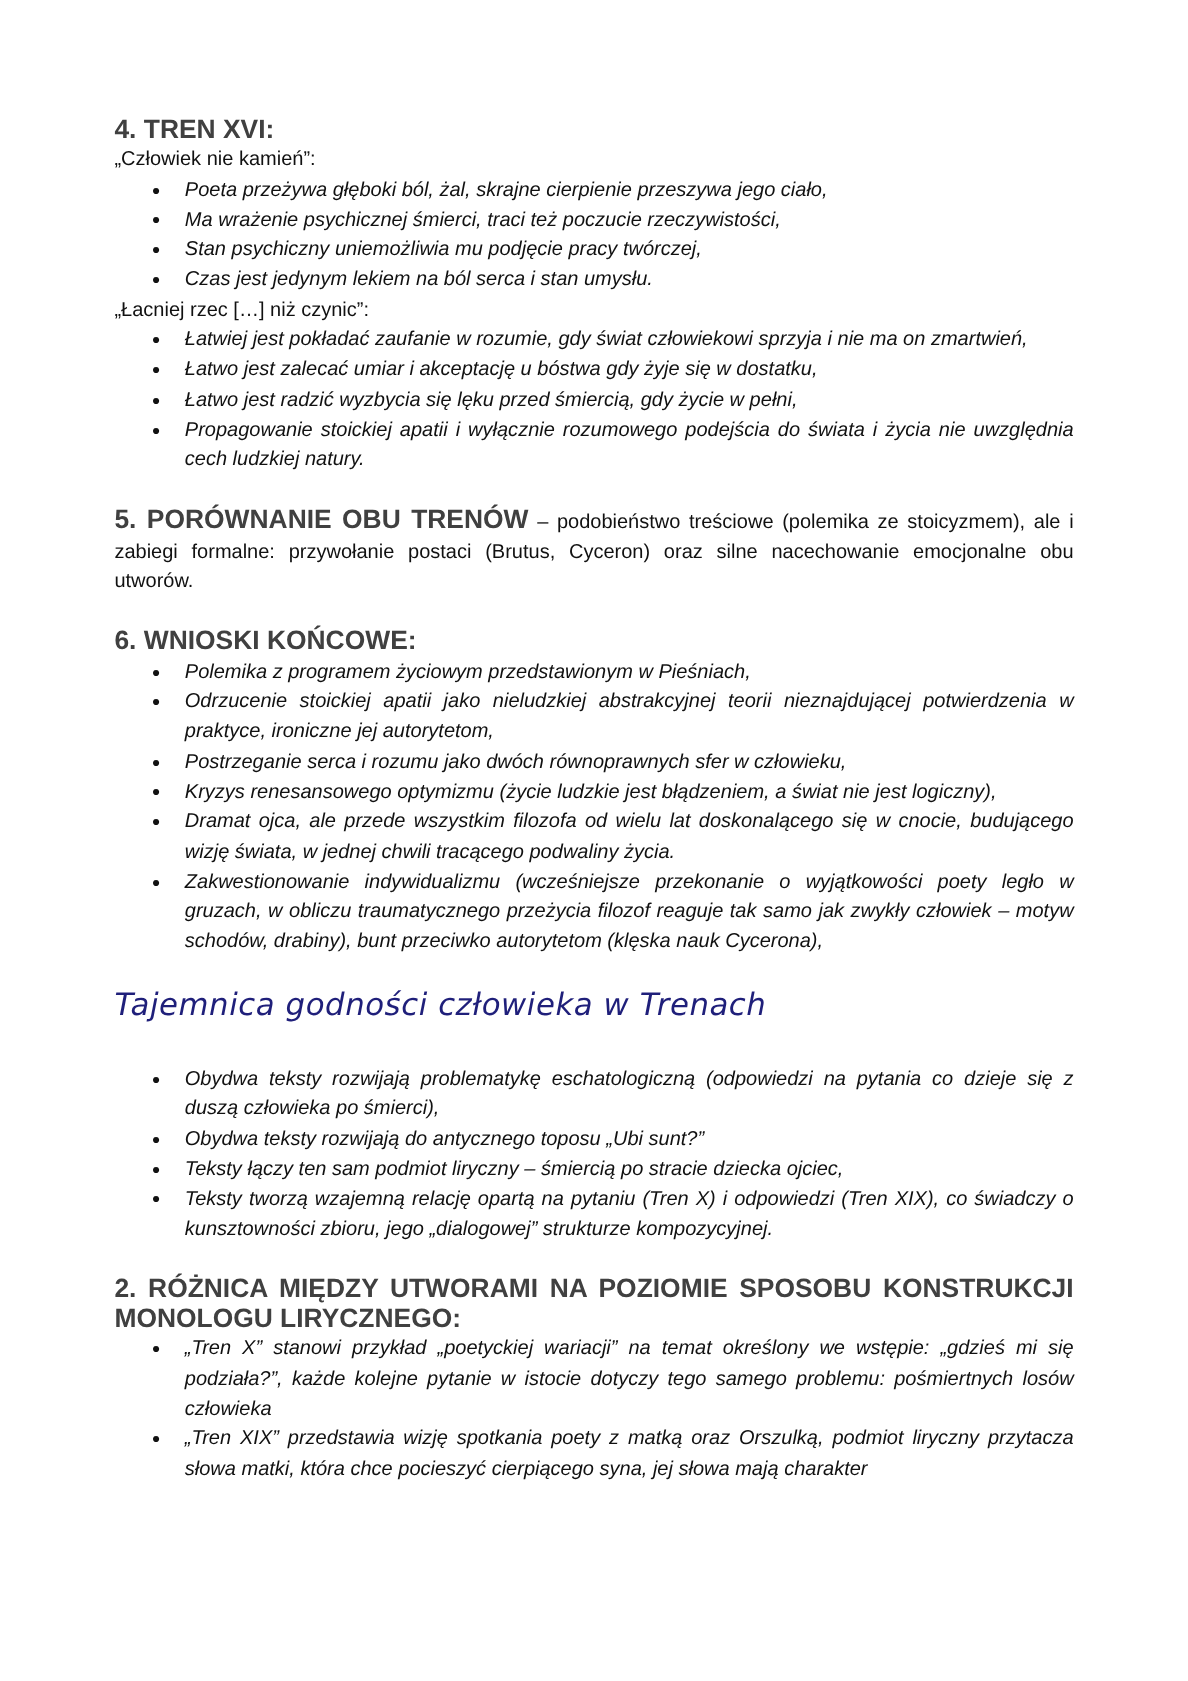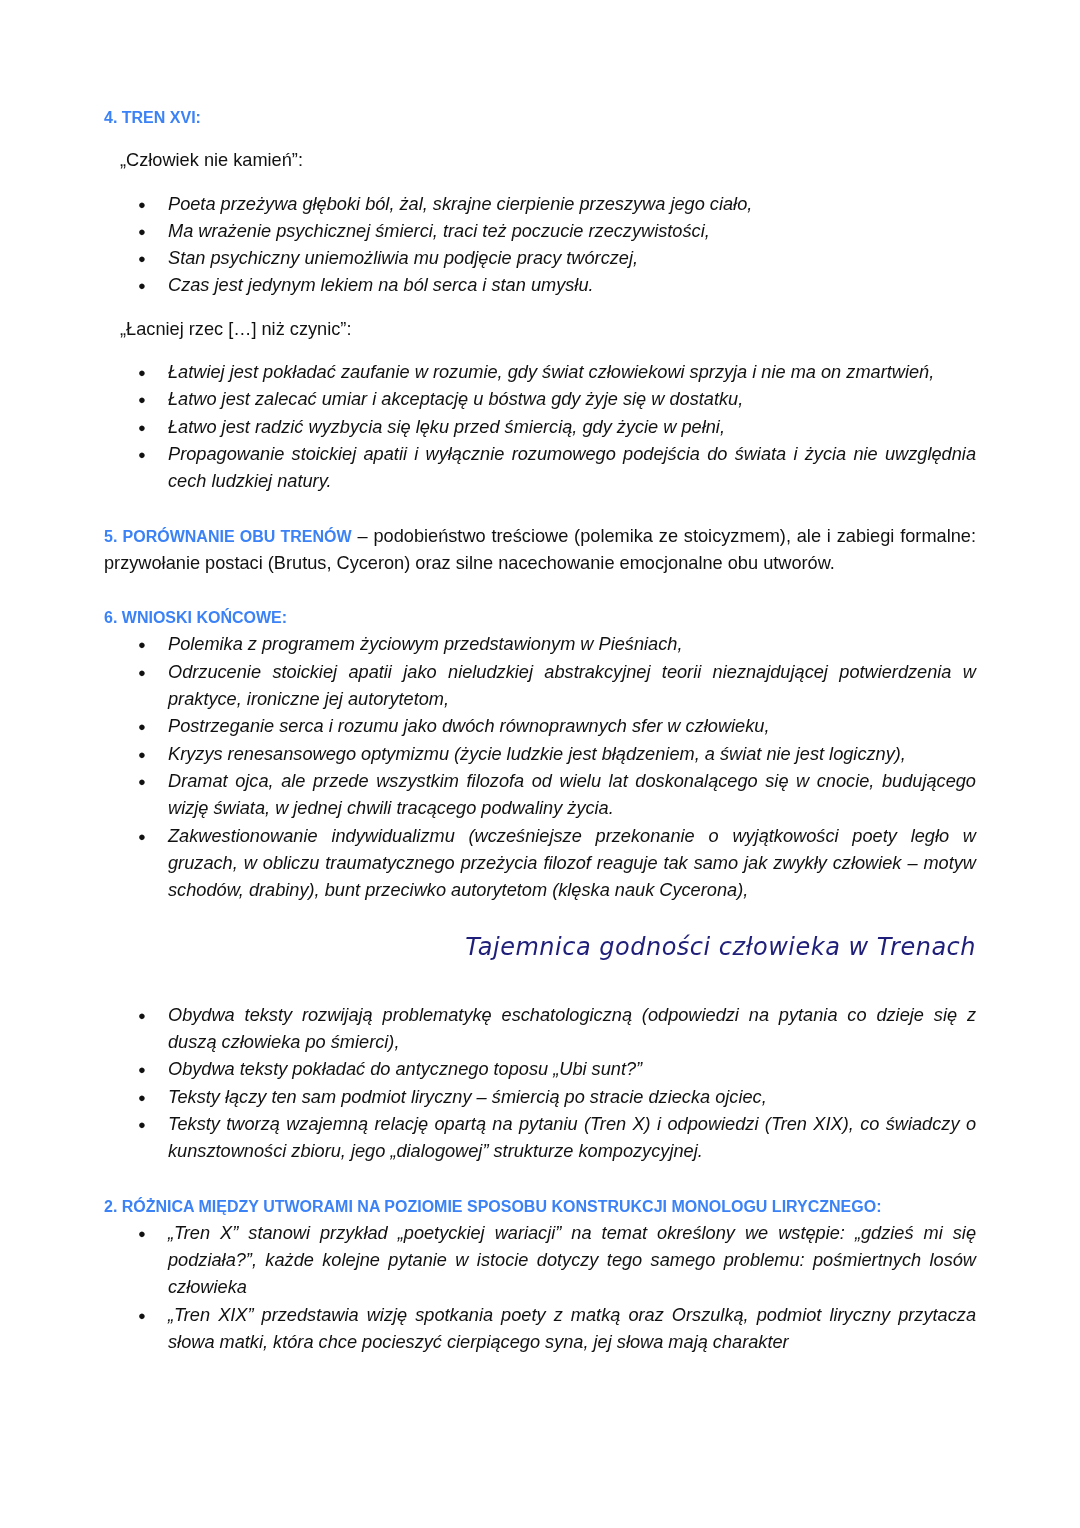--- a/index.html
+++ b/index.html
@@ -6,39 +6,39 @@
   body {
     width: 1080px; height: 1528px; overflow: hidden; position: relative;
     font-family: "Liberation Sans", sans-serif;
     color: #111111;
   }
   .page {
     position: absolute; left: 104px; top: 104px; width: 872px;
     font-size: 18.2px; line-height: 27.3px;
   }
   .h {
-    color: #3b82f6; font-weight: bold; font-size: 16px;
+    color: #404040; font-weight: bold; font-size: 24px;
   }
-  .plain { margin: 16px; }
+  .plain { margin: 0; }
   ul.bul {
     list-style: none; margin: 0; padding: 0 0 0 64px;
   }
   ul.bul li {
     position: relative; text-align: justify; font-style: italic;
   }
   ul.bul li::before {
     content: "\25CF"; position: absolute; left: -30px; top: 0;
     font-size: 13px; color: #111;
   }
   .justify { text-align: justify; margin: 0; }
   .gap { height: 27px; }
   .title {
-    text-align: right; color: #1f1f7a;
+    text-align: left; color: #1f1f7a;
     font-family: "DejaVu Sans", sans-serif; font-style: italic;
-    font-size: 24px; letter-spacing: 0.5px;
+    font-size: 28px; letter-spacing: 0.5px;
     margin: 0;
   }
 </style>
 </head>
 <body>
 
 <div class="page">
 
   <div class="h">4. TREN XVI:</div>
   <p class="plain">„Człowiek nie kamień”:</p>
@@ -73,21 +73,21 @@
   </ul>
 
   <div style="height:30px"></div>
 
   <p class="title">Tajemnica godności człowieka w Trenach</p>
 
   <div style="height:40px"></div>
 
   <ul class="bul">
     <li>Obydwa teksty rozwijają problematykę eschatologiczną (odpowiedzi na pytania co dzieje się z duszą człowieka po śmierci),</li>
-    <li>Obydwa teksty pokładać do antycznego toposu „Ubi sunt?”</li>
+    <li>Obydwa teksty rozwijają do antycznego toposu „Ubi sunt?”</li>
     <li>Teksty łączy ten sam podmiot liryczny – śmiercią po stracie dziecka ojciec,</li>
     <li>Teksty tworzą wzajemną relację opartą na pytaniu (Tren X) i odpowiedzi (Tren XIX), co świadczy o kunsztowności zbioru, jego „dialogowej” strukturze kompozycyjnej.</li>
   </ul>
 
   <div class="gap"></div>
 
   <div class="h justify">2. RÓŻNICA MIĘDZY UTWORAMI NA POZIOMIE SPOSOBU KONSTRUKCJI MONOLOGU LIRYCZNEGO:</div>
   <ul class="bul">
     <li>„Tren X” stanowi przykład „poetyckiej wariacji” na temat określony we wstępie: „gdzieś mi się podziała?”, każde kolejne pytanie w istocie dotyczy tego samego problemu: pośmiertnych losów człowieka</li>
     <li>„Tren XIX” przedstawia wizję spotkania poety z matką oraz Orszulką, podmiot liryczny przytacza słowa matki, która chce pocieszyć cierpiącego syna, jej słowa mają charakter</li>

